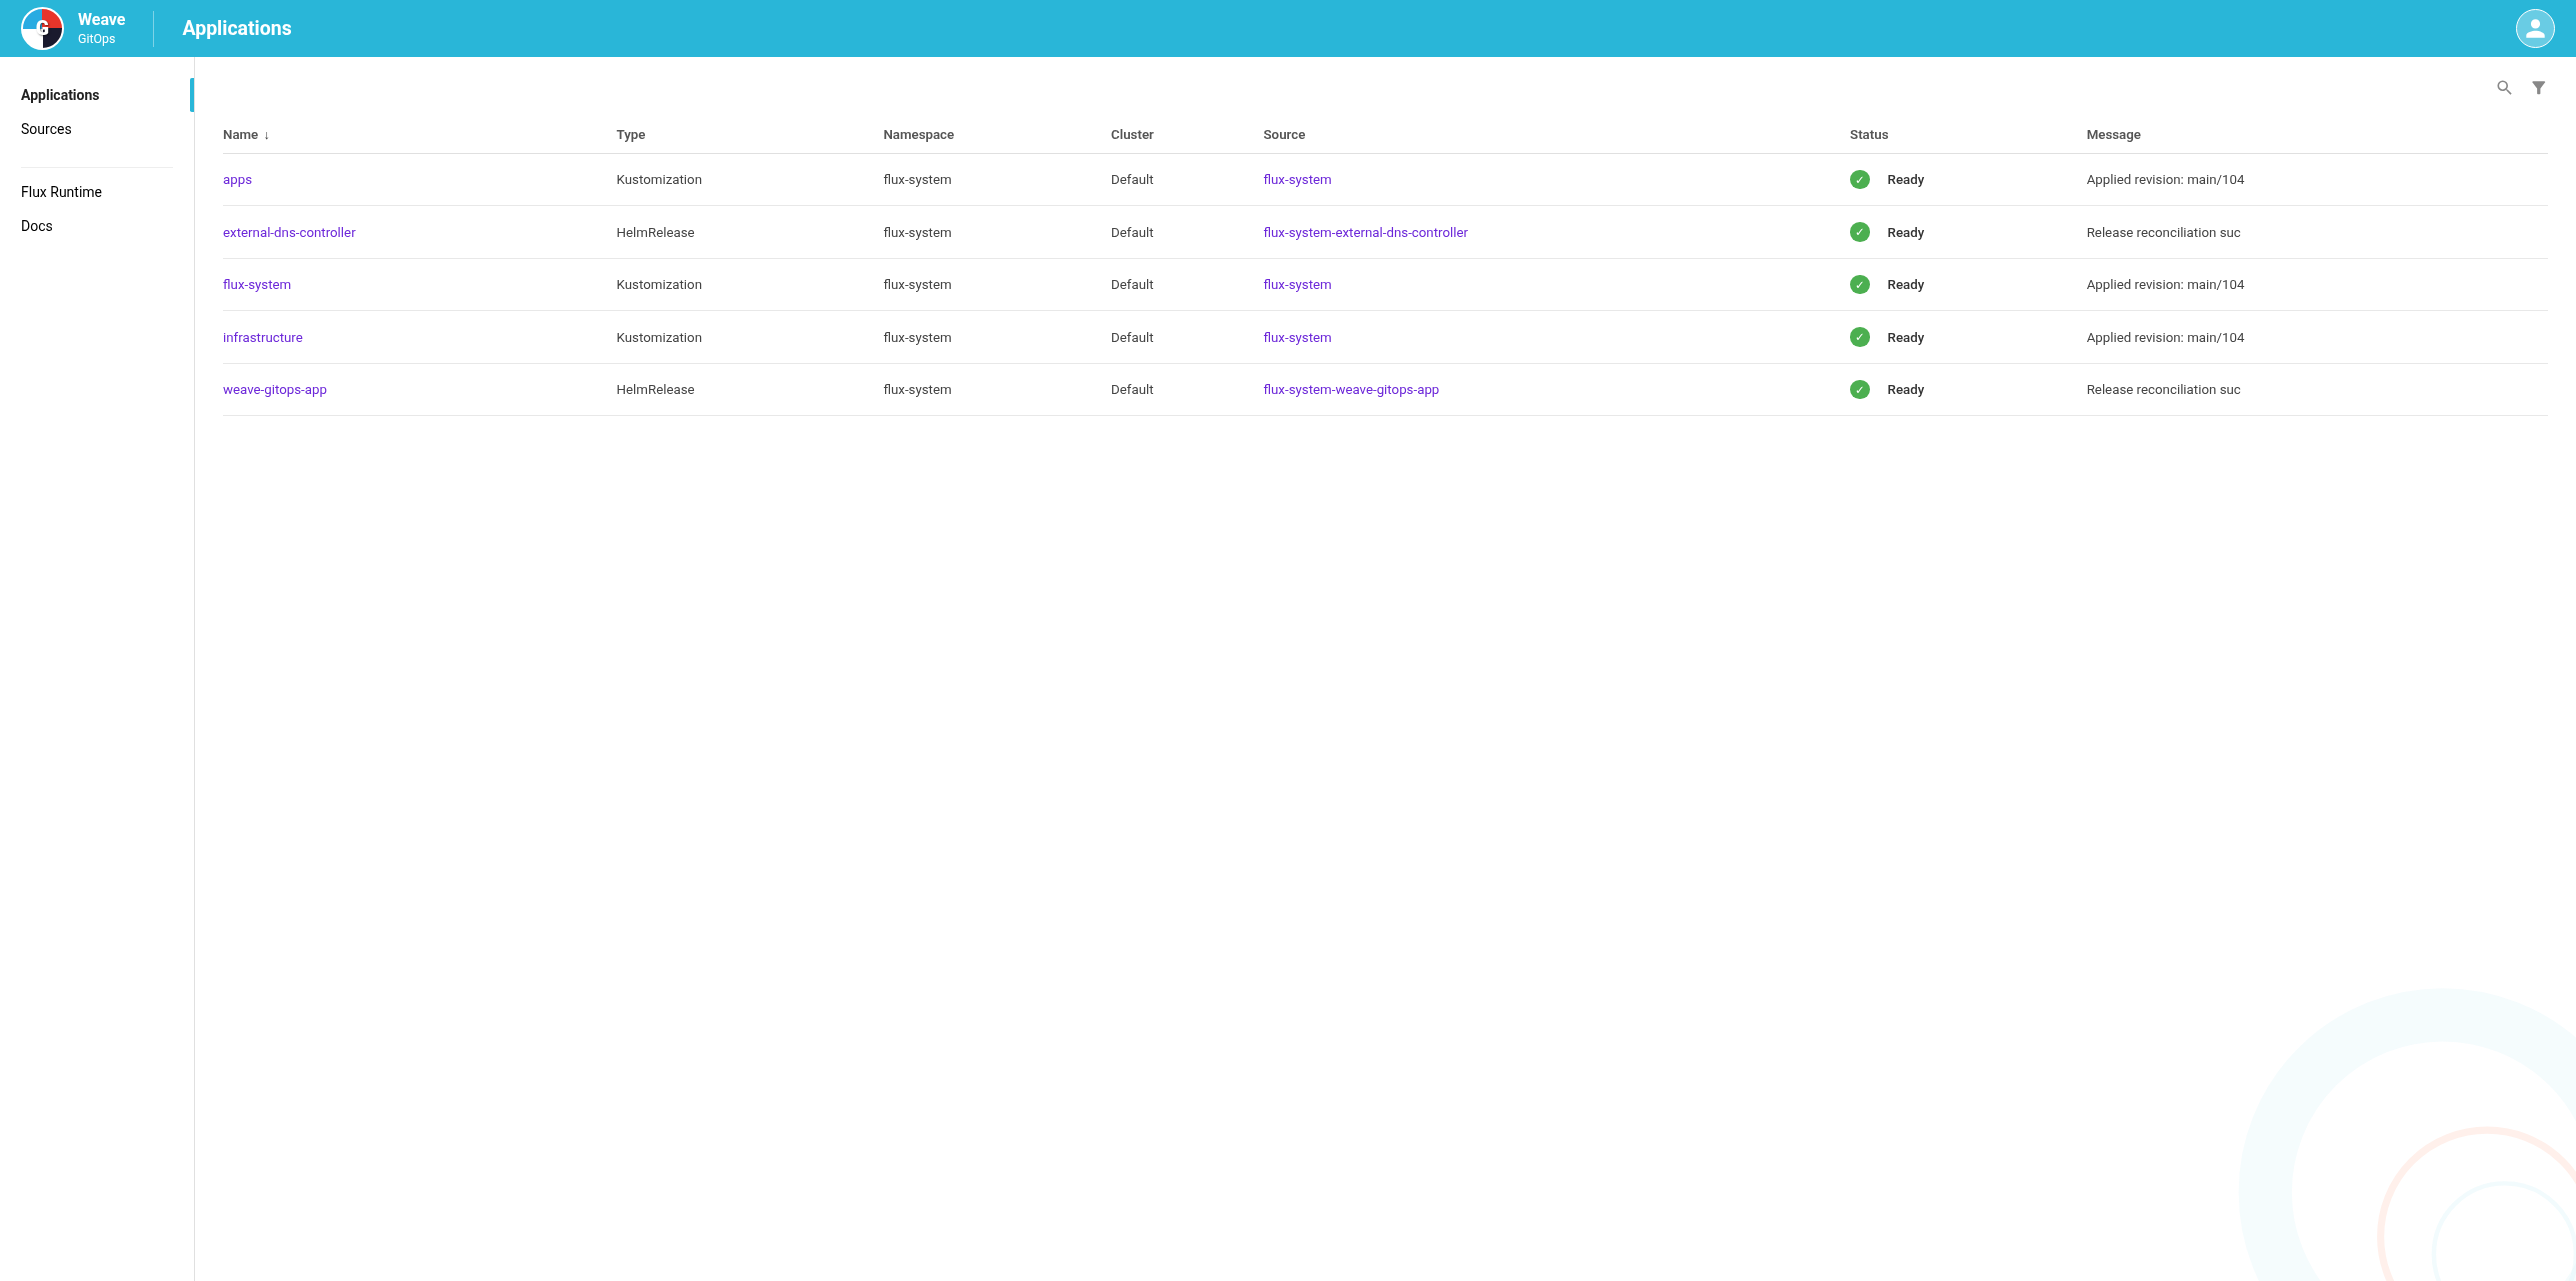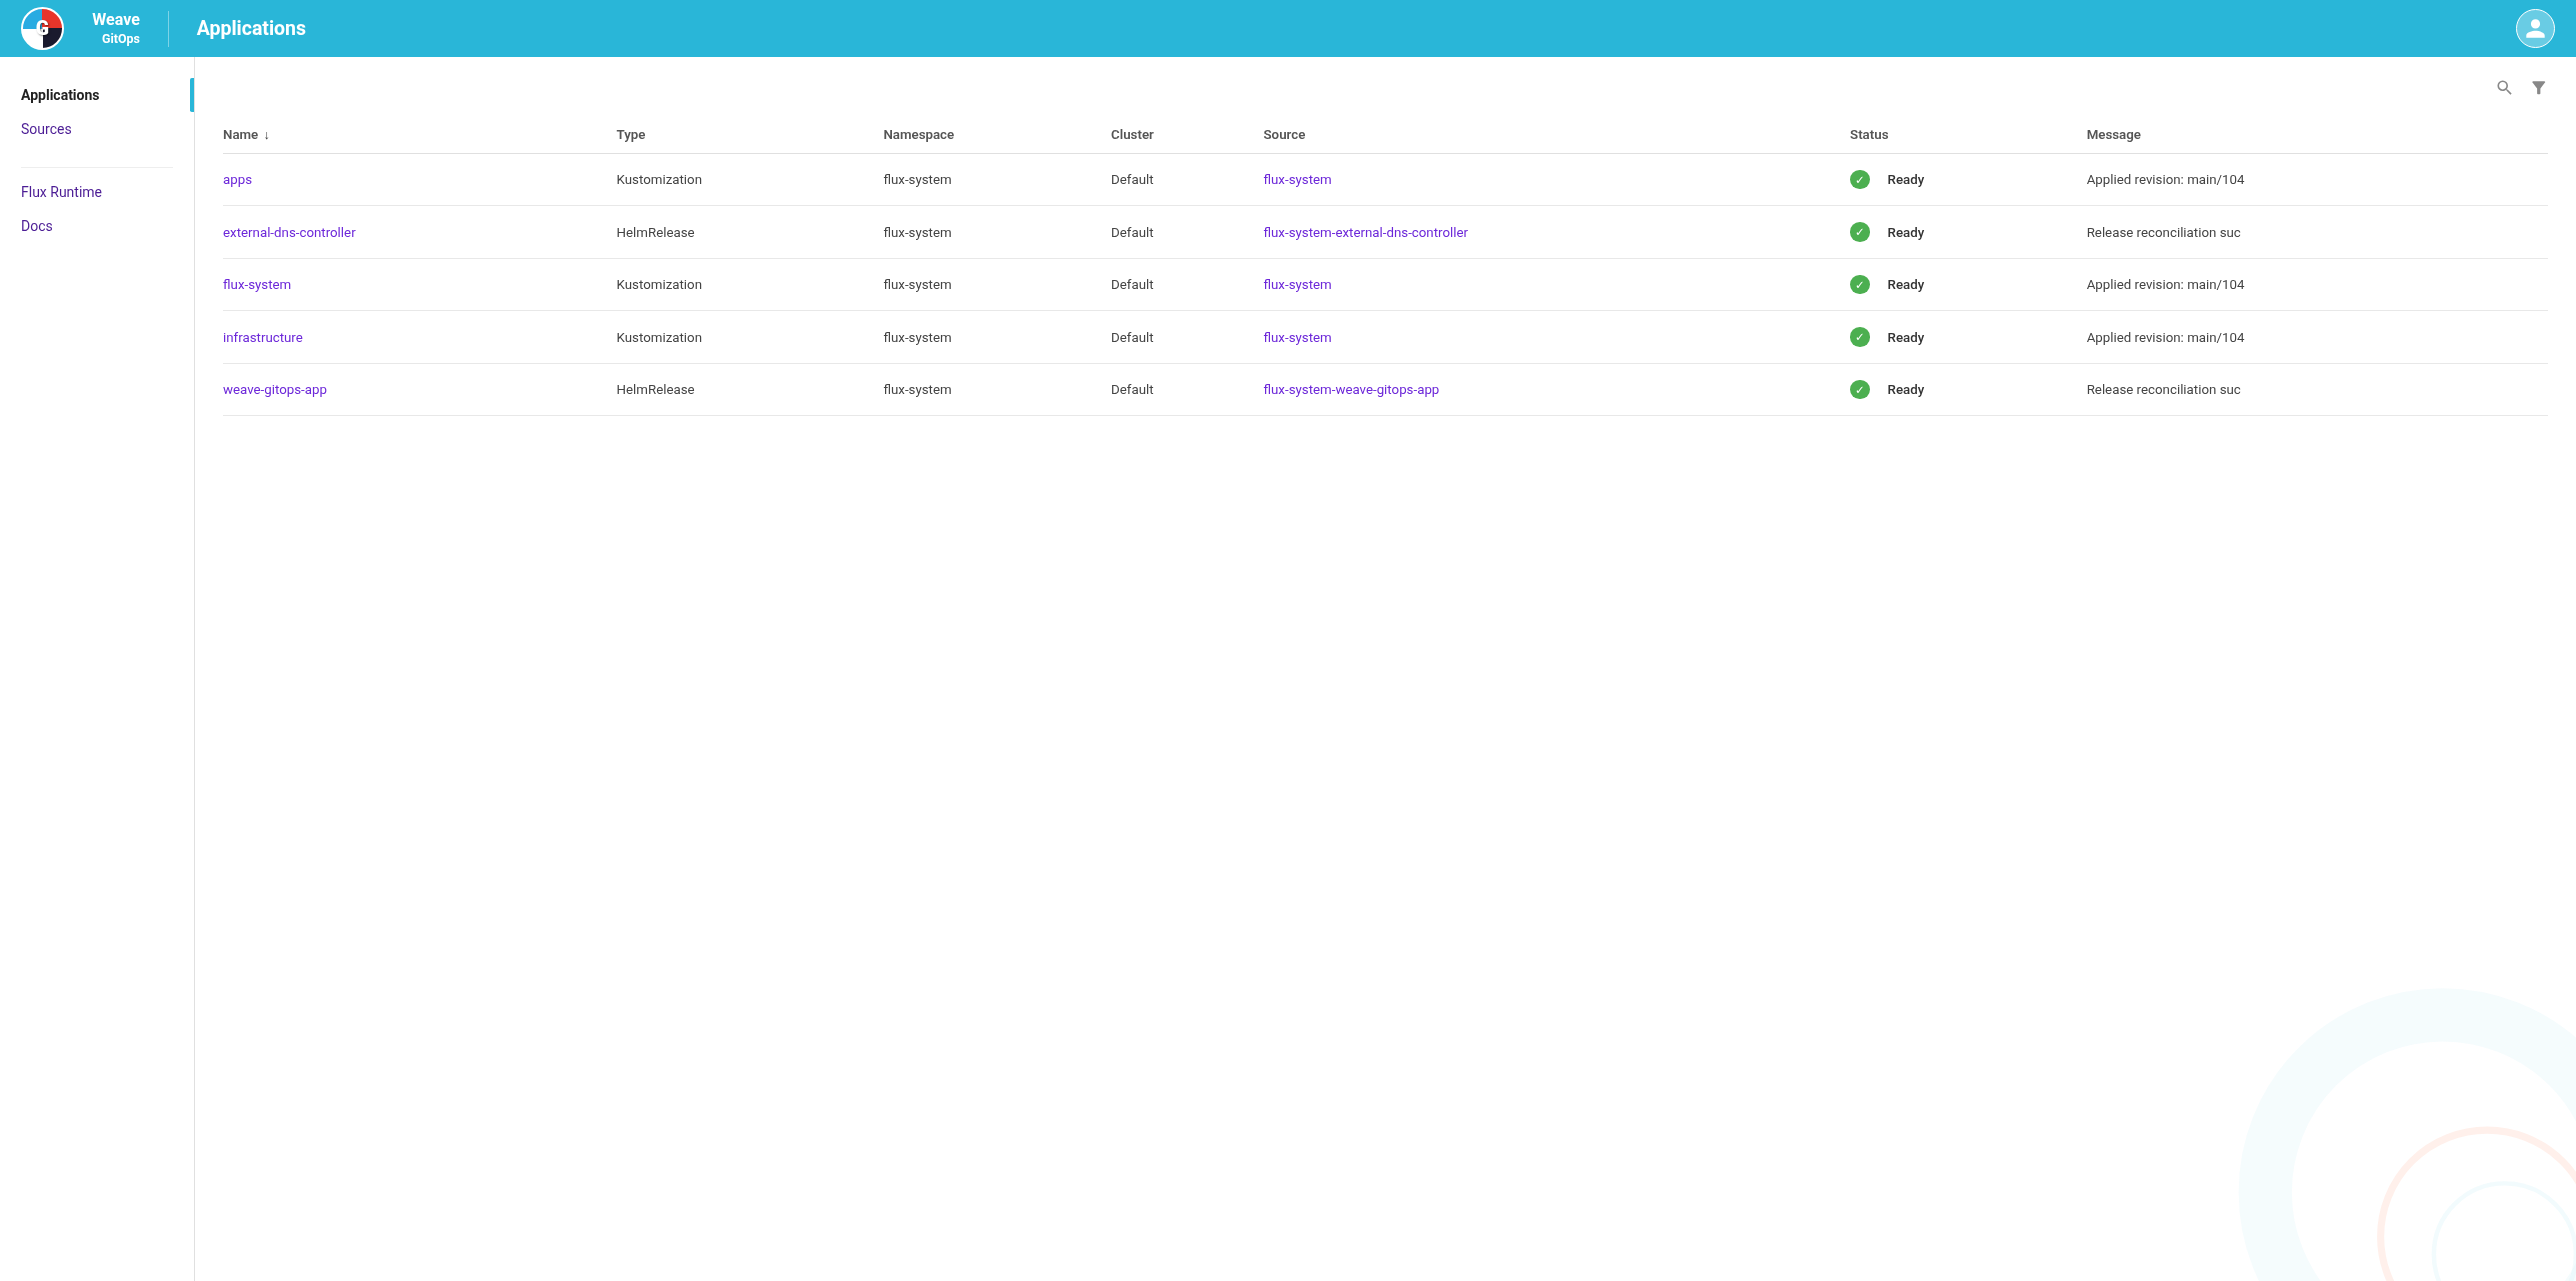--- a/index.html
+++ b/index.html
@@ -22,21 +22,21 @@
       border: 2.7px solid white;
       font-weight: bold; color: white; font-size: 18px;
       position: relative; overflow: hidden;
     }
     .logo-g {
       font-size: 19.5px; font-weight: 900; color: white; z-index: 1;
       text-shadow: 0.9px 0.9px 1.8px rgba(0,0,0,0.5);
     }
     .brand-text { color: white; line-height: 1.2; }
     .brand-weave { font-weight: 700; font-size: 16px; display: block; text-align: right; }
-    .brand-gitops { font-size: 12.4px; font-weight: 700; margin-left: 24px; }
+    .brand-gitops { font-size: 12.4px; font-weight: 400; }
     .header-title { color: white; font-weight: 700; font-size: 19.5px; }
     .user-avatar {
       width: 39px; height: 39px; border-radius: 50%;
       background: rgba(255,255,255,0.3); border: 1.8px solid white;
       display: flex; align-items: center; justify-content: center;
       color: white; font-size: 19.5px; cursor: pointer;
     }
 
     
     .layout { display: flex; height: calc(100vh - 57px); }
@@ -44,21 +44,21 @@
     
     .sidebar {
       width: 195px; min-width: 195px;
       background: white; padding: 21px 0;
       border-right: 0.9px solid #e0e0e0;
     }
     .sidebar-section { margin-bottom: 21px; }
     .sidebar-item {
       display: flex; align-items: center;
       padding: 9px 21px;
-      cursor: pointer; font-size: 14px; color: #4c1d95;
+      cursor: pointer; font-size: 14px; color: #000000;
       position: relative;
     }
     .sidebar-item.active { font-weight: 700; color: #222; }
     .sidebar-item.active::after {
       content: ''; position: absolute; right: 0; top: 0; bottom: 0;
       width: 3.6px; background: #29b6d8; border-radius: 1.8px 0 0 1.8px;
     }
     .sidebar-divider { height: 0.9px; background: #eee; margin: 7px 21px; }
 
     

